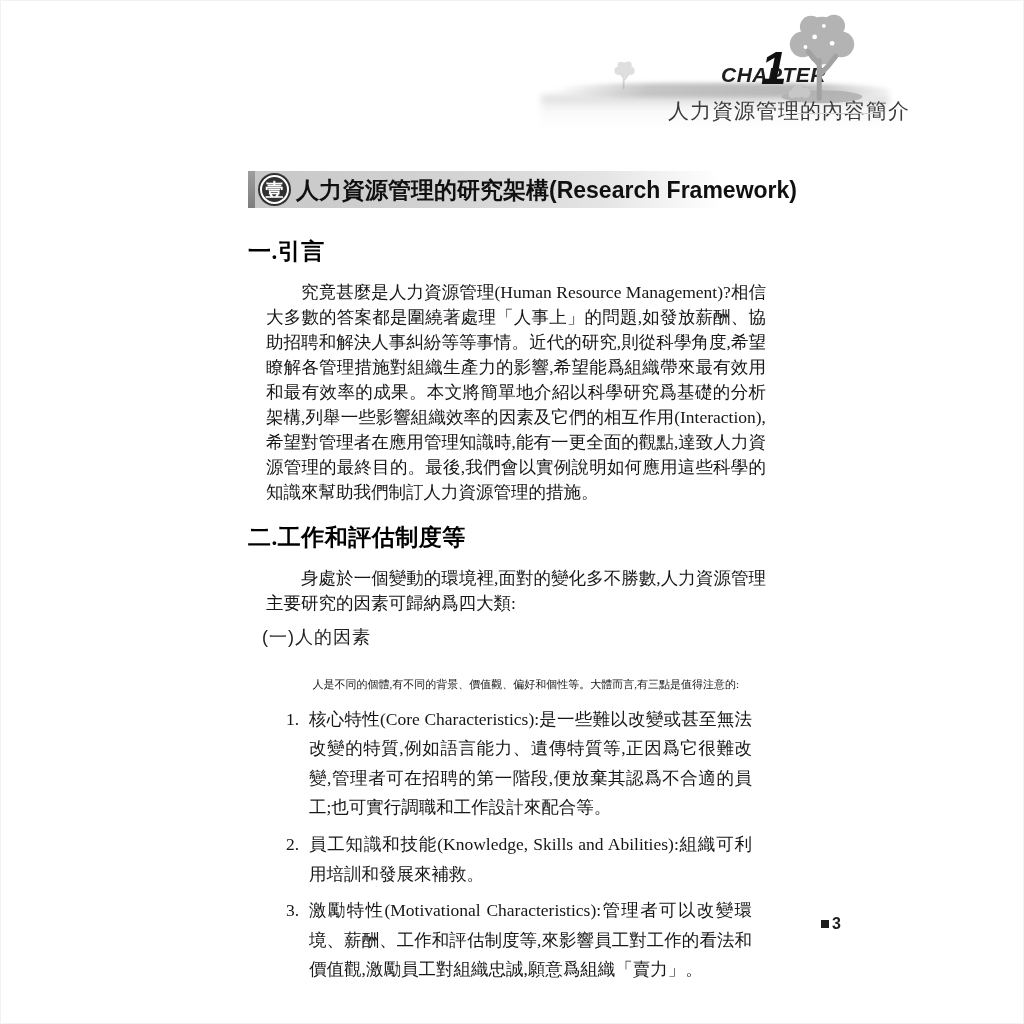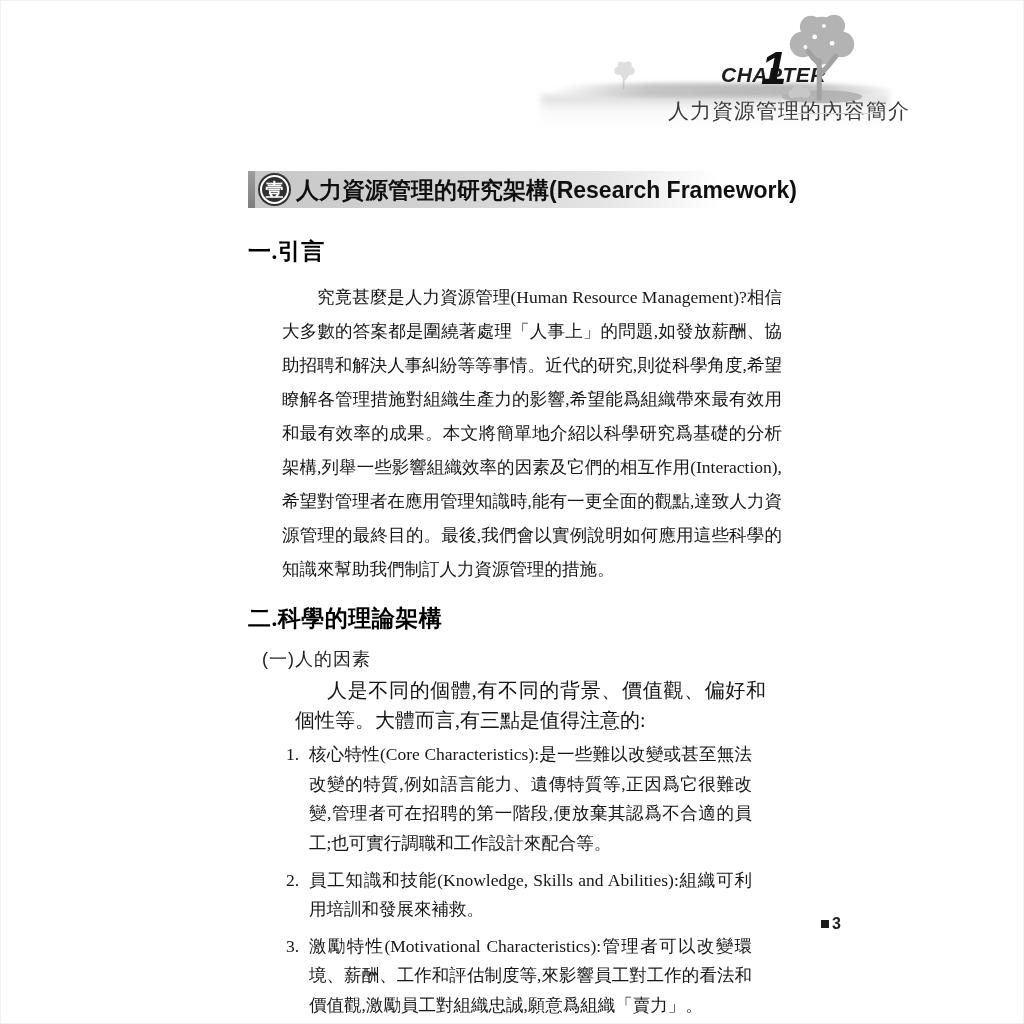--- a/index.html
+++ b/index.html
@@ -65,29 +65,29 @@
   }
 
   
   .content { position:absolute; top:232px; left:247px; width:520px; }
   .section-heading {
     font-family:"Liberation Serif", serif; font-weight:bold; font-size:23px;
     color:#000000; line-height:30px; margin:4px 0 13px 0; letter-spacing:.5px;
   }
   .heading-2 { margin-top:18px; }
   .para {
-    margin-left:34px; width:500px; font-size:17.5px; line-height:34px;
+    margin-left:18px; width:500px; font-size:17.5px; line-height:25px;
     text-align:justify; text-justify:inter-ideograph; text-indent:2em; color:#161616;
   }
   .sub-label {
     font-family:"Liberation Sans", sans-serif; font-size:18px; color:#1f1f1f;
-    margin:9px 0 5px 14px; letter-spacing:1px;
+    margin:9px 0 21px 14px; letter-spacing:1px;
   }
   .sub-intro {
-    margin-left:47px; width:471px; font-size:20px; line-height:29.6px;
+    margin-left:47px; width:471px; font-size:11px; line-height:29.6px;
     text-align:justify; text-justify:inter-ideograph; text-indent:1.6em; color:#161616;
   }
   .num-list { margin:5px 0 0 38px; list-style:none; }
   .list-item {
     position:relative; width:466px; padding-left:23px; margin-bottom:7px;
     font-size:17.5px; line-height:29.6px; text-align:justify; text-justify:inter-ideograph;
     color:#161616;
   }
   .list-num { position:absolute; left:0; top:0; }
 
@@ -155,21 +155,22 @@
     <div class="banner-strip"></div>
     <div class="banner-badge">壹</div>
     <div class="banner-title">人力資源管理的研究架構(Research Framework)</div>
   </div>
 
   <div class="content">
 
     <h2 class="section-heading">一.引言</h2>
     <p class="para">究竟甚麼是人力資源管理(Human Resource Management)?相信大多數的答案都是圍繞著處理「人事上」的問題,如發放薪酬、協助招聘和解決人事糾紛等等事情。近代的研究,則從科學角度,希望瞭解各管理措施對組織生產力的影響,希望能爲組織帶來最有效用和最有效率的成果。本文將簡單地介紹以科學研究爲基礎的分析架構,列舉一些影響組織效率的因素及它們的相互作用(Interaction),希望對管理者在應用管理知識時,能有一更全面的觀點,達致人力資源管理的最終目的。最後,我們會以實例說明如何應用這些科學的知識來幫助我們制訂人力資源管理的措施。</p>
 
-    <h2 class="section-heading heading-2">二.科學的理論架構</h2>
+    <h2 class="section-heading heading-2">二.工作和評估制度等</h2>
+    <p class="para">身處於一個變動的環境裡,面對的變化多不勝數,人力資源管理主要研究的因素可歸納爲四大類:</p>
 
     <div class="sub-label">(一)人的因素</div>
     <p class="sub-intro">人是不同的個體,有不同的背景、價值觀、偏好和個性等。大體而言,有三點是值得注意的:</p>
 
     <ol class="num-list">
       <li class="list-item">
         <span class="list-num">1.</span>
         <span>核心特性(Core Characteristics):是一些難以改變或甚至無法改變的特質,例如語言能力、遺傳特質等,正因爲它很難改變,管理者可在招聘的第一階段,便放棄其認爲不合適的員工;也可實行調職和工作設計來配合等。</span>
       </li>
       <li class="list-item">

